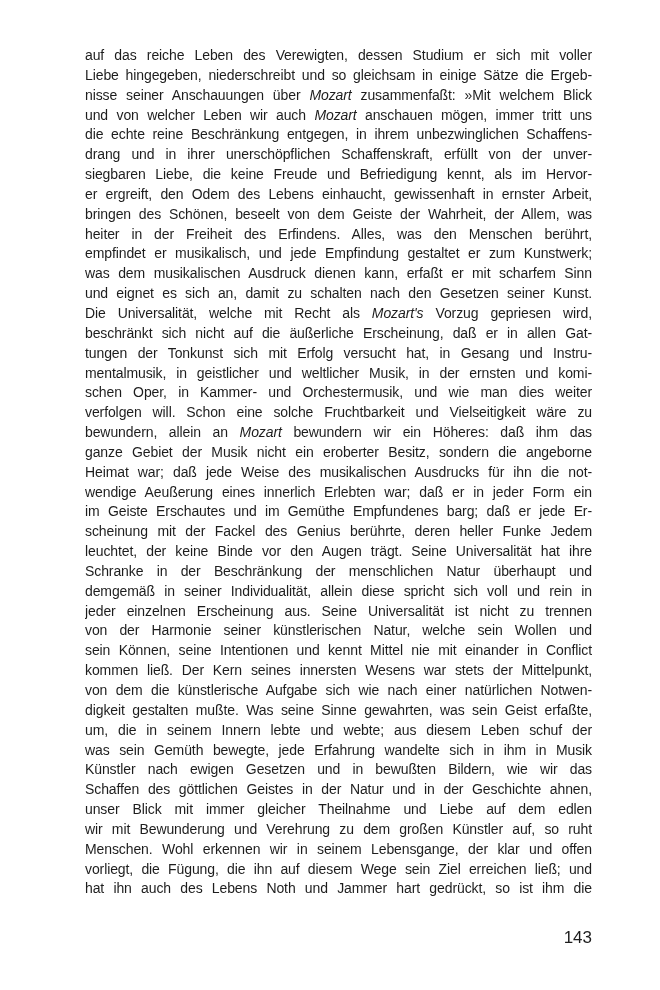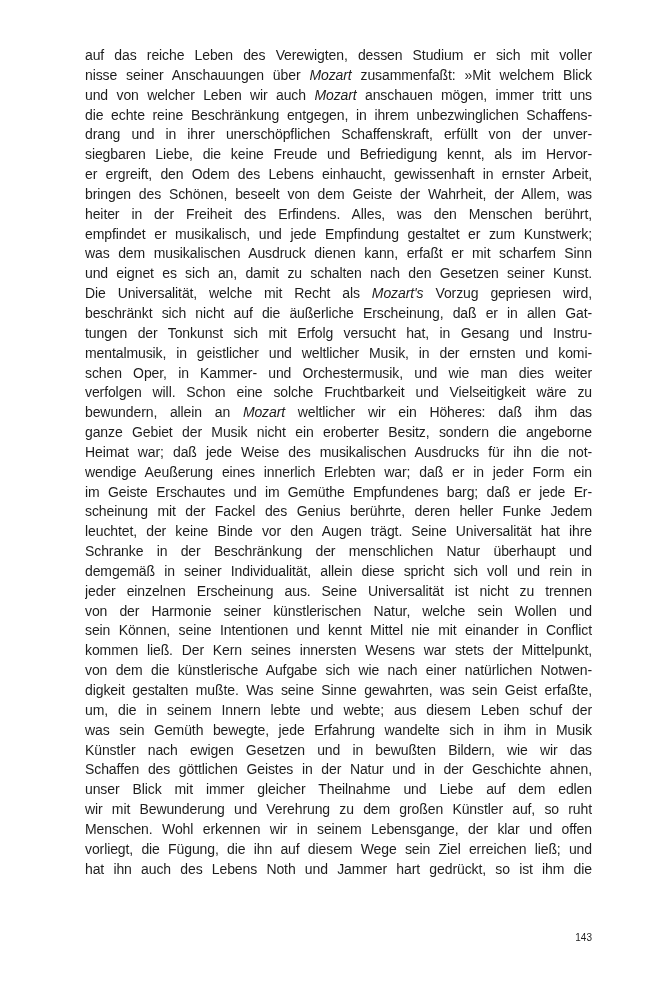--- a/index.html
+++ b/index.html
@@ -43,49 +43,50 @@
   }
   .it {
     font-style: italic;
   }
   .pagenum {
     position: absolute;
     left: 85px;
     top: 931px;
     width: 507px;
     text-align: right;
-    font-size: 10px;
+    font-size: 17px;
     line-height: 14px;
     color: #1d1d1d;
   }
 </style>
 </head>
 <body>
 
 <div class="page">
   <div class="textblock">
       <div class="line"><span>auf das reiche Leben des Verewigten, dessen Studium er sich mit voller</span></div>
+      <div class="line"><span>Liebe hingegeben, niederschreibt und so gleichsam in einige Sätze die Ergeb-</span></div>
       <div class="line"><span>nisse seiner Anschauungen über </span><span class="it">Mozart</span><span> zusammenfaßt: »Mit welchem Blick</span></div>
       <div class="line"><span>und von welcher Leben wir auch </span><span class="it">Mozart</span><span> anschauen mögen, immer tritt uns</span></div>
       <div class="line"><span>die echte reine Beschränkung entgegen, in ihrem unbezwinglichen Schaffens-</span></div>
       <div class="line"><span>drang und in ihrer unerschöpflichen Schaffenskraft, erfüllt von der unver-</span></div>
       <div class="line"><span>siegbaren Liebe, die keine Freude und Befriedigung kennt, als im Hervor-</span></div>
       <div class="line"><span>er ergreift, den Odem des Lebens einhaucht, gewissenhaft in ernster Arbeit,</span></div>
       <div class="line"><span>bringen des Schönen, beseelt von dem Geiste der Wahrheit, der Allem, was</span></div>
       <div class="line"><span>heiter in der Freiheit des Erfindens. Alles, was den Menschen berührt,</span></div>
       <div class="line"><span>empfindet er musikalisch, und jede Empfindung gestaltet er zum Kunstwerk;</span></div>
       <div class="line"><span>was dem musikalischen Ausdruck dienen kann, erfaßt er mit scharfem Sinn</span></div>
       <div class="line"><span>und eignet es sich an, damit zu schalten nach den Gesetzen seiner Kunst.</span></div>
       <div class="line"><span>Die Universalität, welche mit Recht als </span><span class="it">Mozart's</span><span> Vorzug gepriesen wird,</span></div>
       <div class="line"><span>beschränkt sich nicht auf die äußerliche Erscheinung, daß er in allen Gat-</span></div>
       <div class="line"><span>tungen der Tonkunst sich mit Erfolg versucht hat, in Gesang und Instru-</span></div>
       <div class="line"><span>mentalmusik, in geistlicher und weltlicher Musik, in der ernsten und komi-</span></div>
       <div class="line"><span>schen Oper, in Kammer- und Orchestermusik, und wie man dies weiter</span></div>
       <div class="line"><span>verfolgen will. Schon eine solche Fruchtbarkeit und Vielseitigkeit wäre zu</span></div>
-      <div class="line"><span>bewundern, allein an </span><span class="it">Mozart</span><span> weltlicher wir ein Höheres: daß ihm das</span></div>
+      <div class="line"><span>bewundern, allein an </span><span class="it">Mozart</span><span> bewundern wir ein Höheres: daß ihm das</span></div>
       <div class="line"><span>ganze Gebiet der Musik nicht ein eroberter Besitz, sondern die angeborne</span></div>
       <div class="line"><span>Heimat war; daß jede Weise des musikalischen Ausdrucks für ihn die not-</span></div>
       <div class="line"><span>wendige Aeußerung eines innerlich Erlebten war; daß er in jeder Form ein</span></div>
       <div class="line"><span>im Geiste Erschautes und im Gemüthe Empfundenes barg; daß er jede Er-</span></div>
       <div class="line"><span>scheinung mit der Fackel des Genius berührte, deren heller Funke Jedem</span></div>
       <div class="line"><span>leuchtet, der keine Binde vor den Augen trägt. Seine Universalität hat ihre</span></div>
       <div class="line"><span>Schranke in der Beschränkung der menschlichen Natur überhaupt und</span></div>
       <div class="line"><span>demgemäß in seiner Individualität, allein diese spricht sich voll und rein in</span></div>
       <div class="line"><span>jeder einzelnen Erscheinung aus. Seine Universalität ist nicht zu trennen</span></div>
       <div class="line"><span>von der Harmonie seiner künstlerischen Natur, welche sein Wollen und</span></div>

